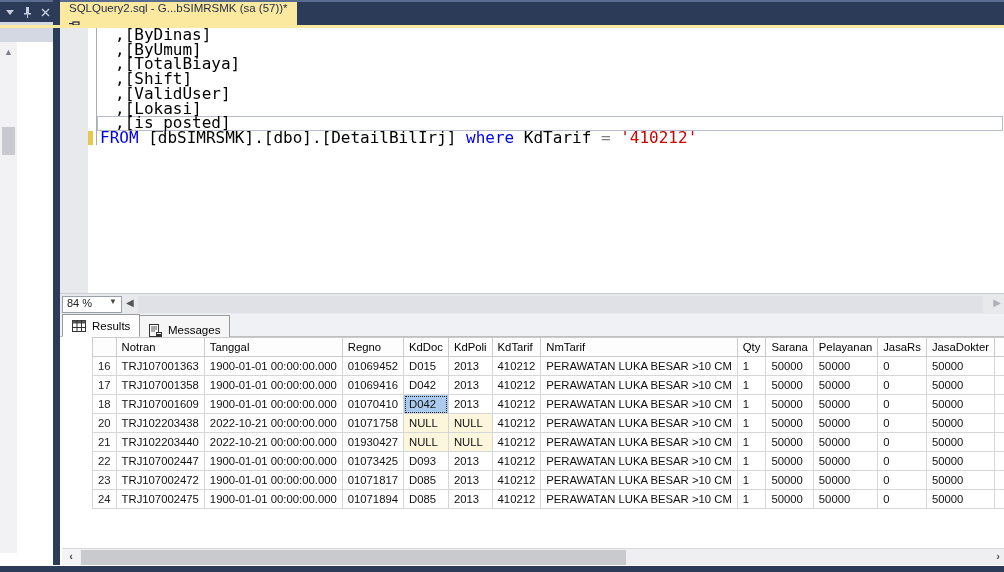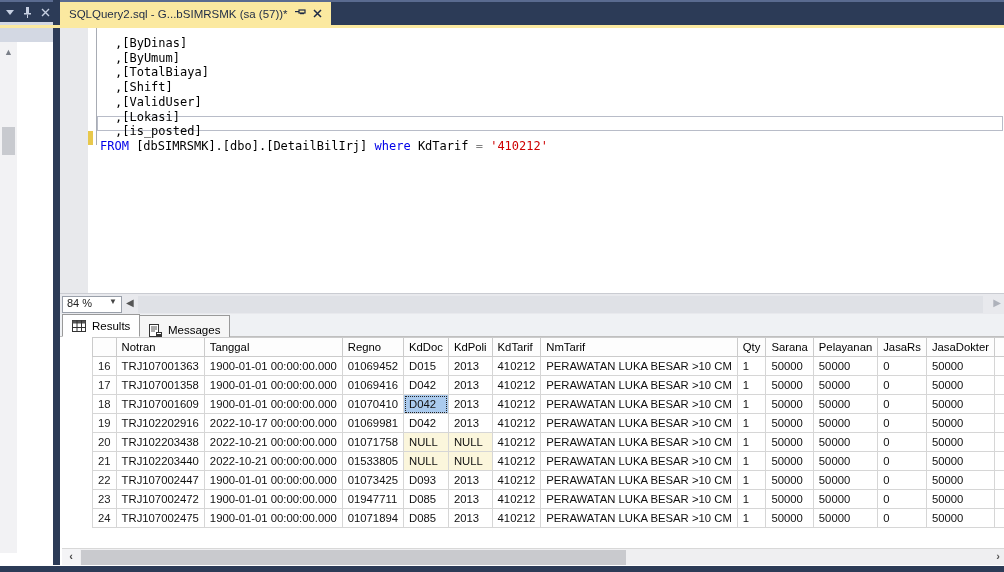--- a/index.html
+++ b/index.html
@@ -18,34 +18,34 @@
   .left-band { left:0; top:22px; width:53px; height:20px; background:#D3D8E3; }
   .left-pane { left:0; top:42px; width:53px; height:524px; background:#FFFFFF; }
   .pane-scrollbar { left:36px; top:55px; width:17px; height:511px; background:#F2F2F4; }
   .pane-scroll-up { position:absolute; left:0; top:2px; width:17px; height:16px;
     color:#7A7F88; font-size:9px; text-align:center; line-height:16px; }
   .pane-scroll-thumb { position:absolute; left:2px; top:85px; width:13px; height:28px; background:#C8CACF; }
   .v-divider { left:53px; top:0; width:7px; height:572px; background:#2C3B57; }
 
   
   .tab-strip { left:60px; top:2px; width:944px; height:23px; background:#2C3B57; display:flex; }
-  .doc-tab { height:23px; background:#FBE9A0; color:#1D2A45; display:flex; align-items:center;
-    gap:7px; padding:0 9px; font-size:11.5px; }
+  .doc-tab { height:23px; background:#FBE9A0; color:#1D2A45; display:flex; align-items:flex-start;
+    gap:7px; padding:0 9px; font-size:11.5px;flex-direction:column; }
   .doc-tab svg { display:block; }
   .tab-underline { left:0; top:25px; width:1004px; height:3px; background:#FBE9A0; }
 
   
   .editor { left:60px; top:28px; width:944px; height:265px; background:#FFFFFF; }
   .indicator-margin { position:absolute; left:0; top:0; width:28px; height:265px; background:#E8E9EC; }
   .change-bar { position:absolute; left:28px; top:103px; width:5px; height:14px; background:#E8C84C; }
   .outline-line { position:absolute; left:36px; top:0; width:1px; height:117px; background:#A8ACB4; }
   .current-line-box { position:absolute; left:37px; top:88px; width:906px; height:15px;
     border:1px solid #B8BCC8; }
-  .code-block { position:absolute; left:40px; top:8px; font-family:"DejaVu Sans Mono","Liberation Mono",monospace;
-    font-size:12px; line-height:14.7px; white-space:pre; color:#000; }
+  .code-block { position:absolute; left:40px; top:0; font-family:"DejaVu Sans Mono","Liberation Mono",monospace;
+    font-size:16px; line-height:14.7px; white-space:pre; color:#000; }
   .code-line.ind { padding-left:15px; }
   .tok-keyword { color:#0000E8; }
   .tok-plain { color:#000000; }
   .tok-operator { color:#808080; }
   .tok-string { color:#CE0000; }
 
   
   .editor-bottom { left:60px; top:293px; width:944px; height:21px; background:#E8E9ED; border-top:1px solid #CACCD2; }
   .zoom-box { position:absolute; left:2px; top:2px; width:60px; height:17px; background:#FFFFFF;
     border:1px solid #9AA0AA; font-size:11px; color:#222; display:flex; 
@@ -254,56 +254,40 @@
           <td>410212</td>
           <td>PERAWATAN LUKA BESAR &gt;10 CM</td>
           <td>1</td>
           <td>50000</td>
           <td>50000</td>
           <td>0</td>
           <td>50000</td>
           <td></td>
         </tr>
         <tr>
-          <td class="num">19</td>
-          <td>TRJ102202916</td>
-          <td>2022-10-17 00:00:00.000</td>
-          <td>01069981</td>
-          <td>D042</td>
-          <td>2013</td>
-          <td>410212</td>
-          <td>PERAWATAN LUKA BESAR &gt;10 CM</td>
-          <td>1</td>
-          <td>50000</td>
-          <td>50000</td>
-          <td>0</td>
-          <td>50000</td>
-          <td></td>
-        </tr>
-        <tr>
           <td class="num">20</td>
           <td>TRJ102203438</td>
           <td>2022-10-21 00:00:00.000</td>
           <td>01071758</td>
           <td class="null-cell">NULL</td>
           <td class="null-cell">NULL</td>
           <td>410212</td>
           <td>PERAWATAN LUKA BESAR &gt;10 CM</td>
           <td>1</td>
           <td>50000</td>
           <td>50000</td>
           <td>0</td>
           <td>50000</td>
           <td></td>
         </tr>
         <tr>
           <td class="num">21</td>
           <td>TRJ102203440</td>
           <td>2022-10-21 00:00:00.000</td>
-          <td>01533805</td>
+          <td>01930427</td>
           <td class="null-cell">NULL</td>
           <td class="null-cell">NULL</td>
           <td>410212</td>
           <td>PERAWATAN LUKA BESAR &gt;10 CM</td>
           <td>1</td>
           <td>50000</td>
           <td>50000</td>
           <td>0</td>
           <td>50000</td>
           <td></td>
@@ -321,21 +305,21 @@
           <td>50000</td>
           <td>50000</td>
           <td>0</td>
           <td>50000</td>
           <td></td>
         </tr>
         <tr>
           <td class="num">23</td>
           <td>TRJ107002472</td>
           <td>1900-01-01 00:00:00.000</td>
-          <td>01947711</td>
+          <td>01071817</td>
           <td>D085</td>
           <td>2013</td>
           <td>410212</td>
           <td>PERAWATAN LUKA BESAR &gt;10 CM</td>
           <td>1</td>
           <td>50000</td>
           <td>50000</td>
           <td>0</td>
           <td>50000</td>
           <td></td>

